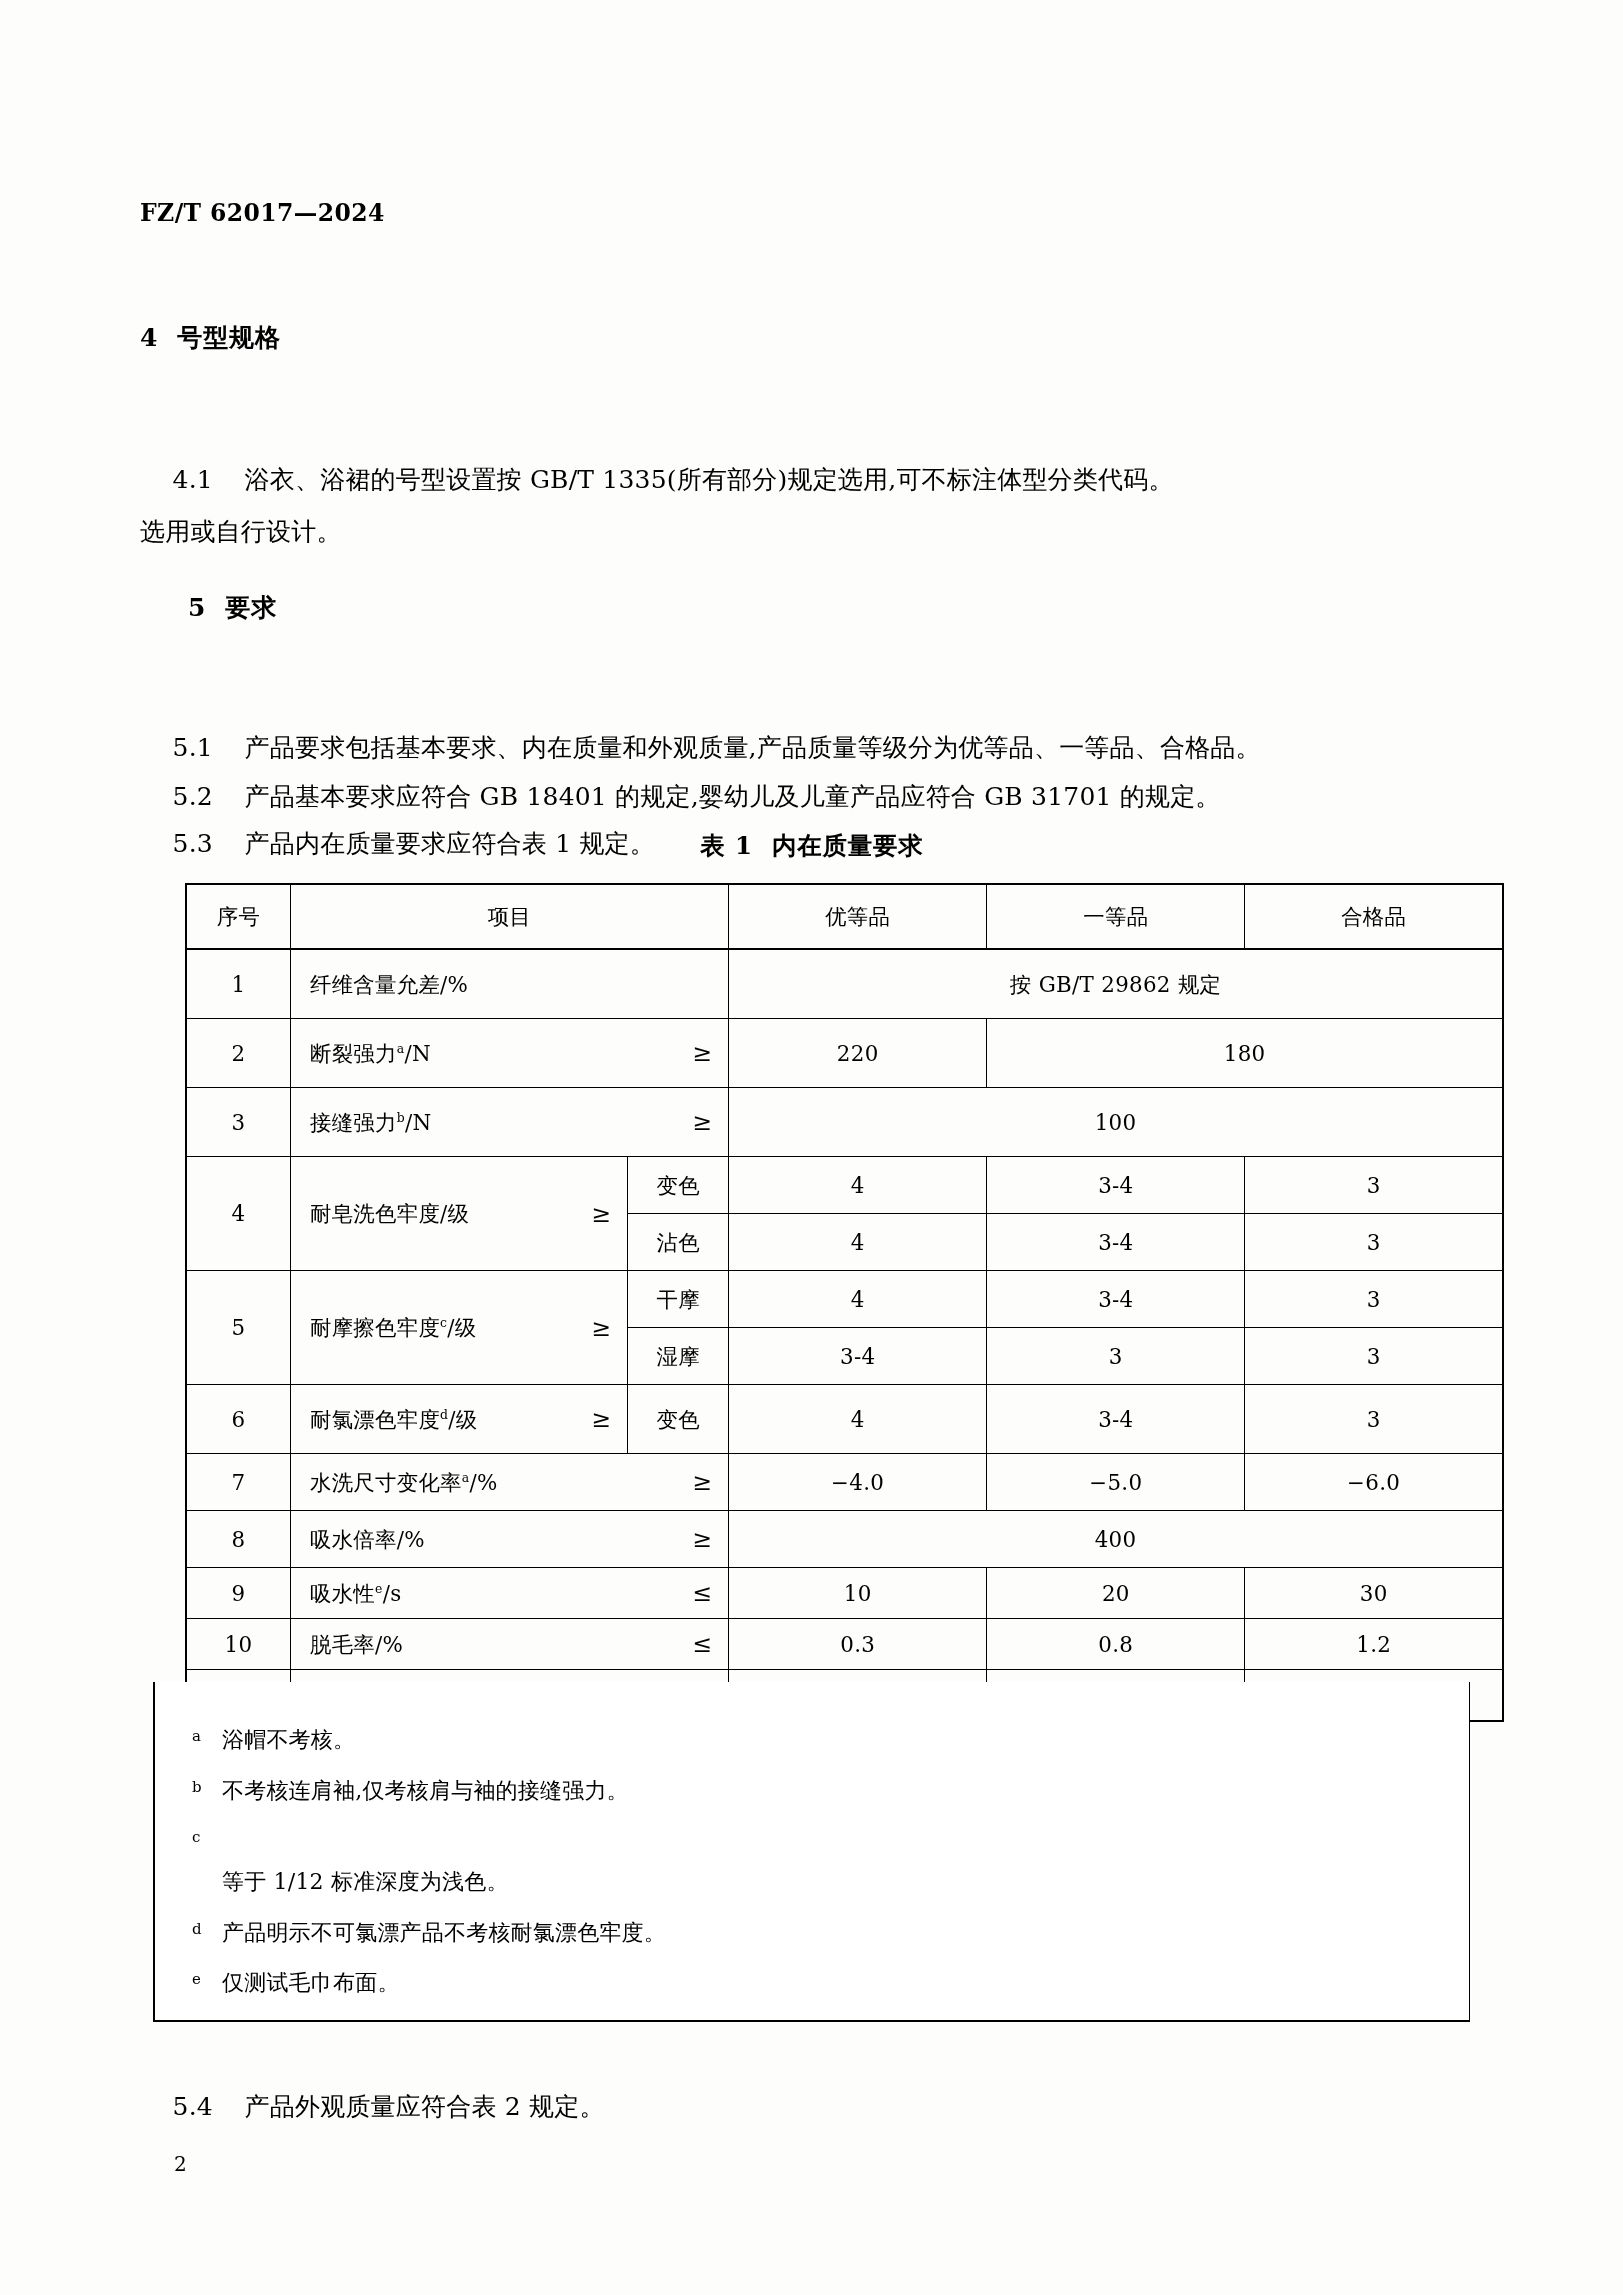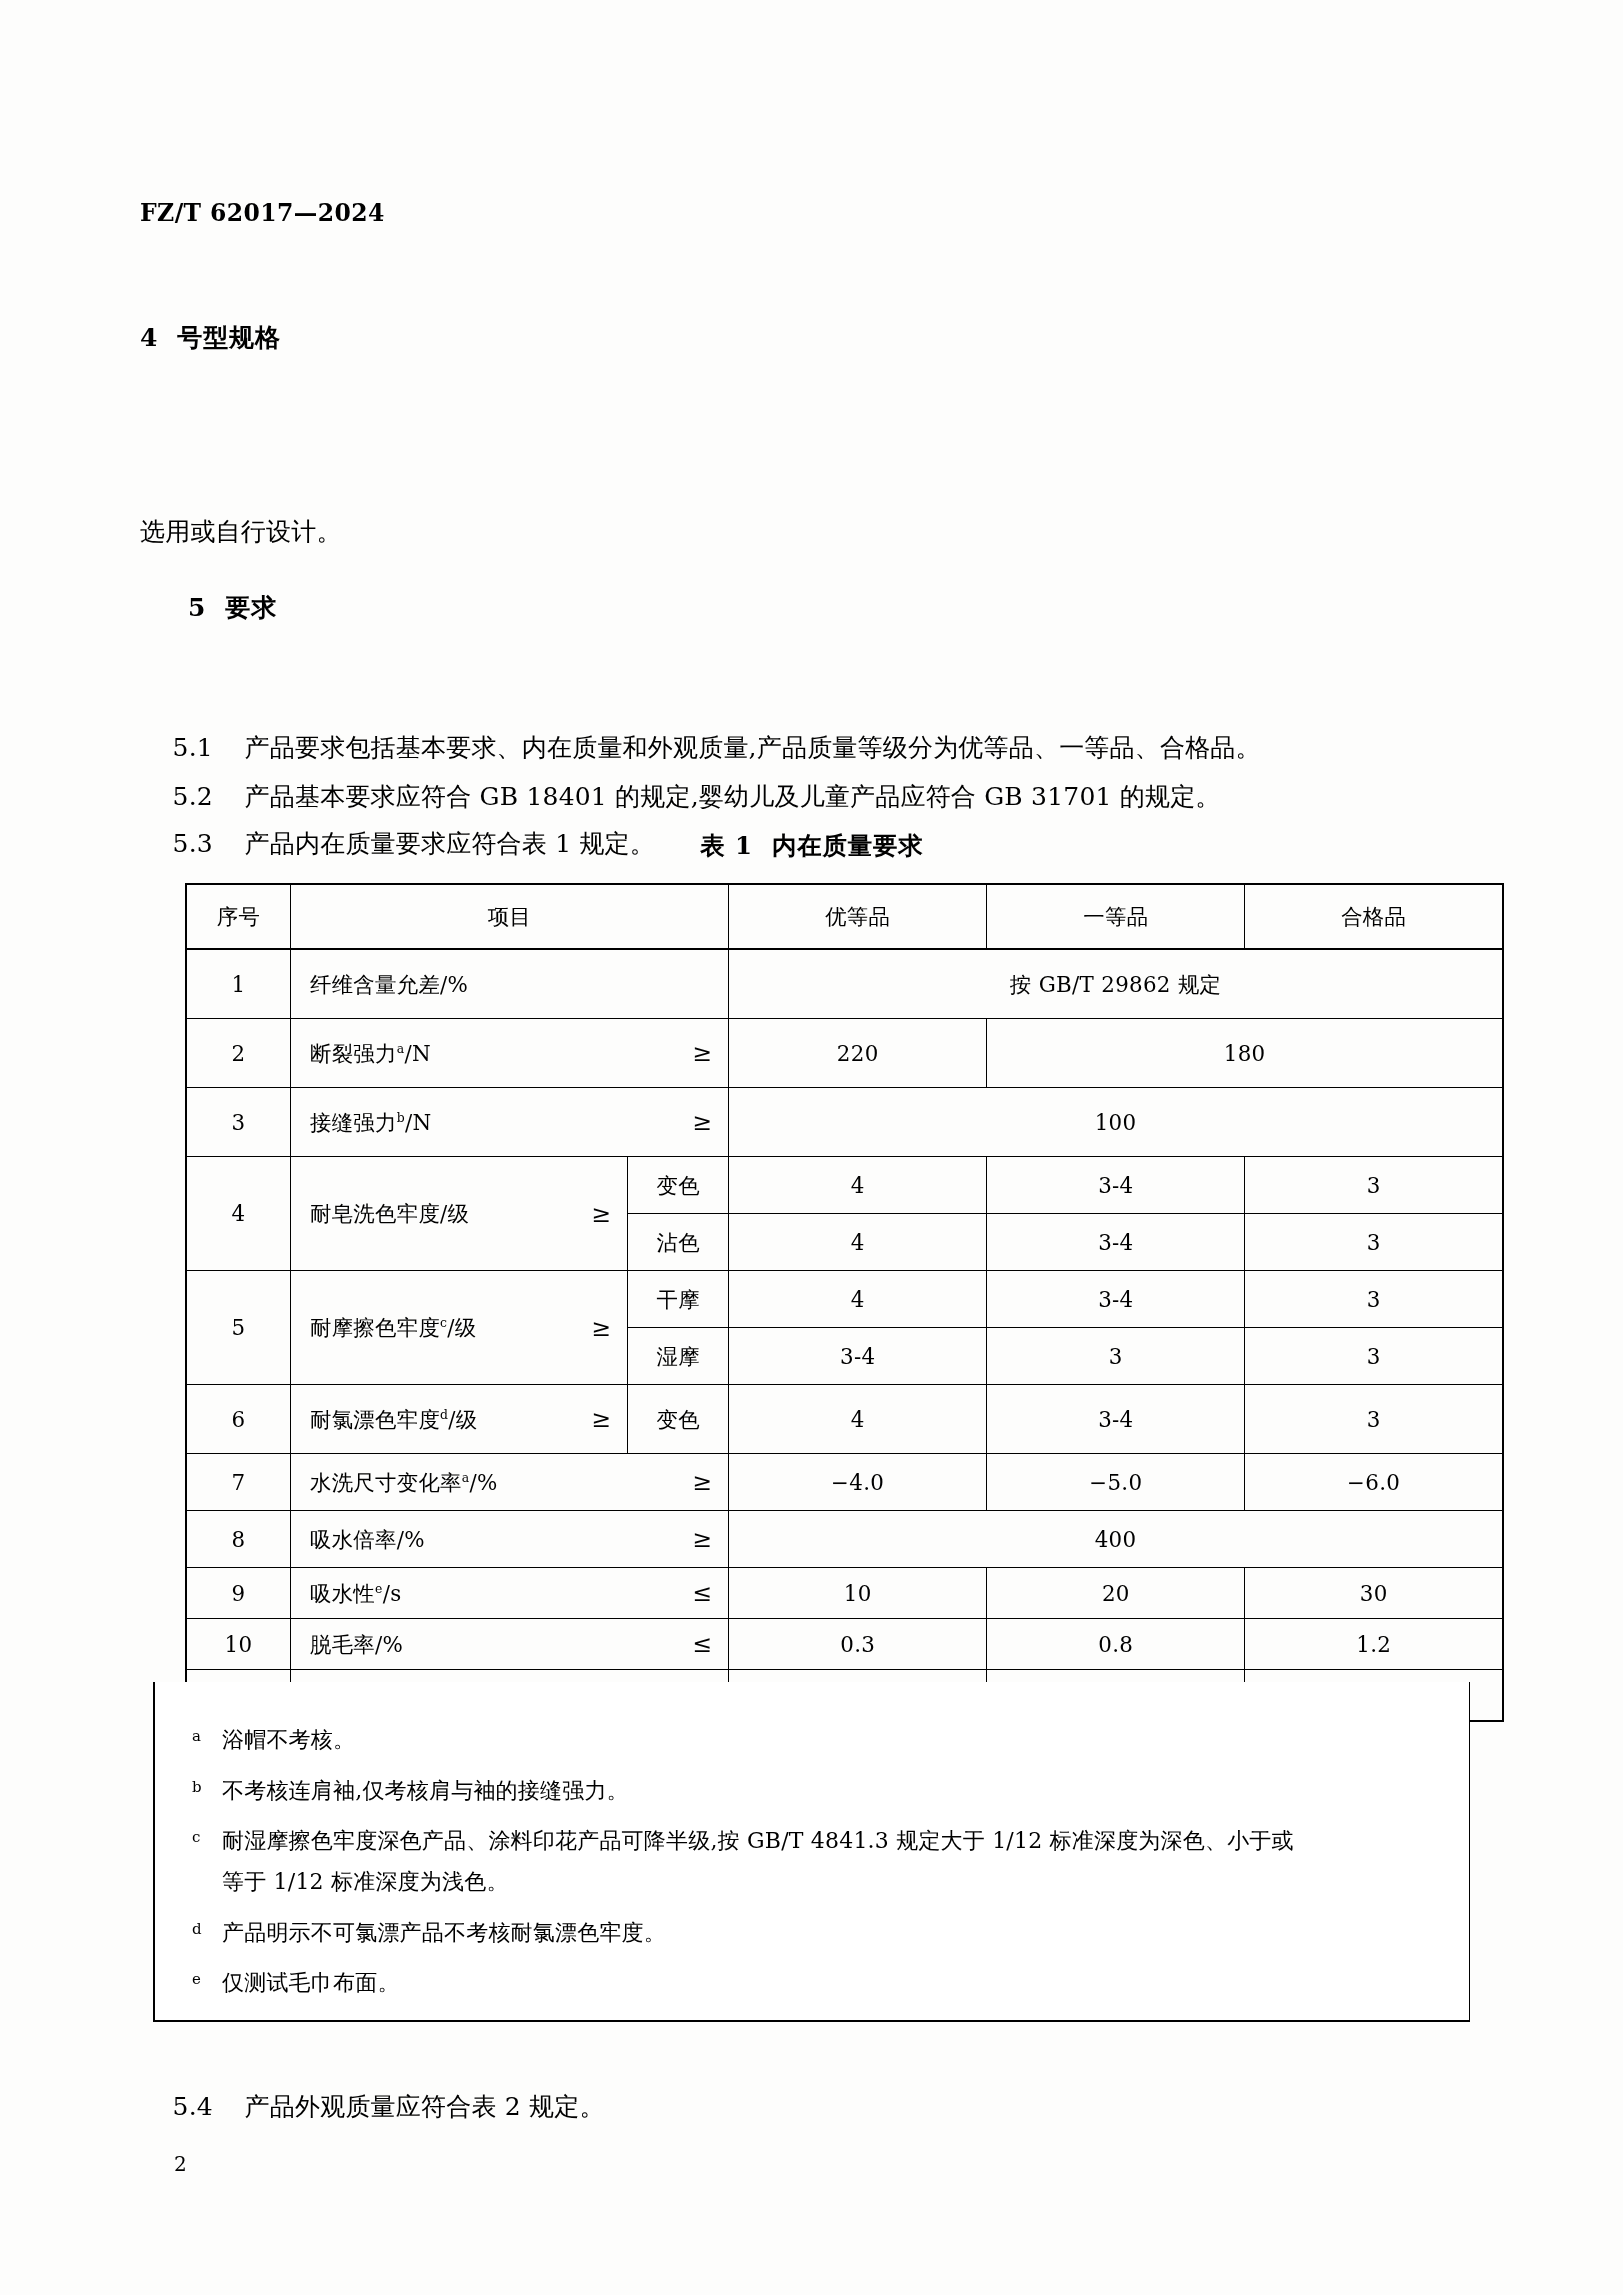--- a/index.html
+++ b/index.html
@@ -181,20 +181,23 @@
 
 <div class="page">
 <div class="content">
 
   <div class="doc-header">FZ/T 62017—2024</div>
 
   <div class="clause-heading" style="left:140px; top:321px;">
     <span class="num">4</span><span>号型规格</span>
   </div>
 
+  <div class="para" style="left:140px; top:412px;">
+    <span class="lbl">4.1</span><span>浴衣、浴裙的号型设置按 GB/T 1335(所有部分)规定选用,可不标注体型分类代码。</span>
+  </div>
 
   <div class="para-cont" style="left:140px; top:509px;">选用或自行设计。</div>
 
   <div class="clause-heading" style="left:140px; top:591px;margin-left:48px;">
     <span class="num">5</span><span>要求</span>
   </div>
 
   <div class="para" style="left:140px; top:680px;">
     <span class="lbl">5.1</span><span>产品要求包括基本要求、内在质量和外观质量,产品质量等级分为优等品、一等品、合格品。</span>
   </div>
@@ -363,21 +366,21 @@
 
   <div class="notes">
     <div class="notes-inner">
       <div class="note">
         <span class="marker">a</span><span>浴帽不考核。</span>
       </div>
       <div class="note">
         <span class="marker">b</span><span>不考核连肩袖,仅考核肩与袖的接缝强力。</span>
       </div>
       <div class="note">
-        <span class="marker">c</span><span>耐湿摩擦色牢度深色产品、涂料印花产品可降半级,按 GB/T 4841.3 规定大于 1/12 标准深度为深色、小于或</span><br><span>等于 1/12 标准深度为浅色。</span>
+        <span class="marker">c</span><br><span>等于 1/12 标准深度为浅色。</span>
       </div>
       <div class="note">
         <span class="marker">d</span><span>产品明示不可氯漂产品不考核耐氯漂色牢度。</span>
       </div>
       <div class="note">
         <span class="marker">e</span><span>仅测试毛巾布面。</span>
       </div>
     </div>
   </div>
 

